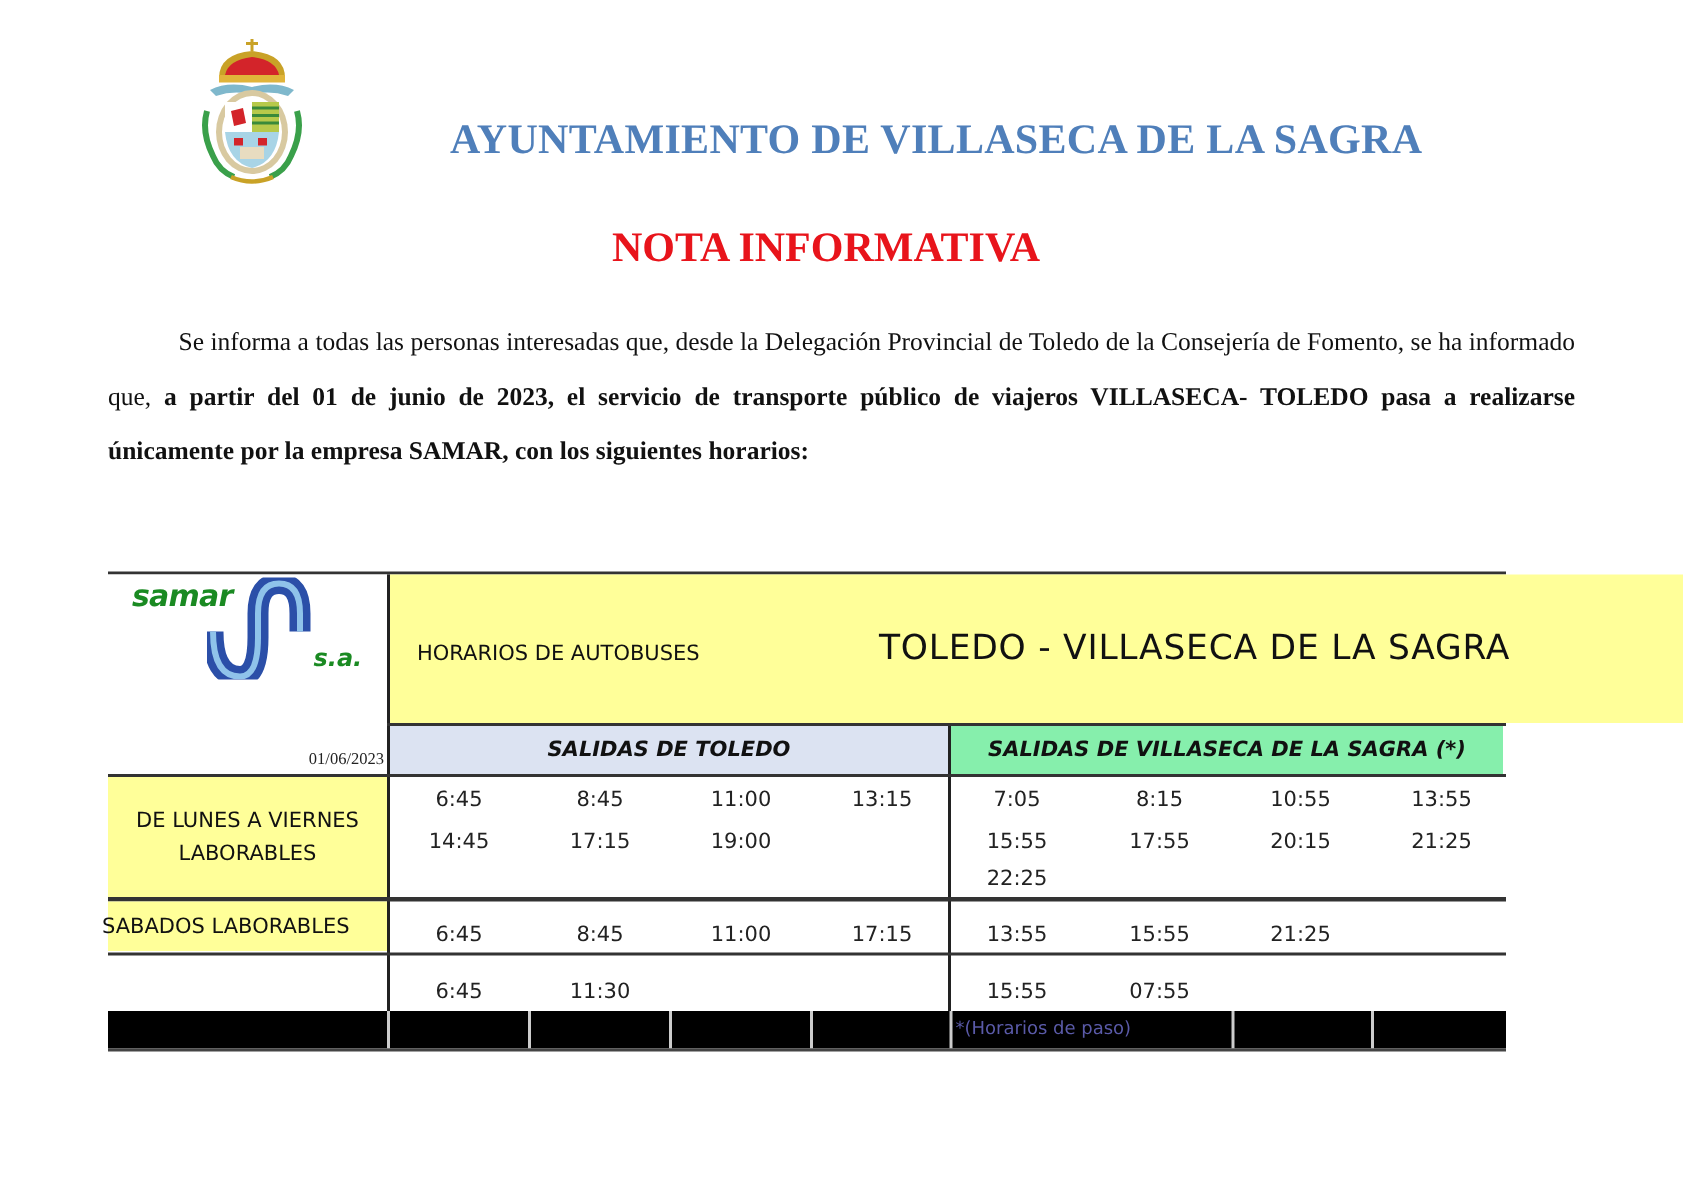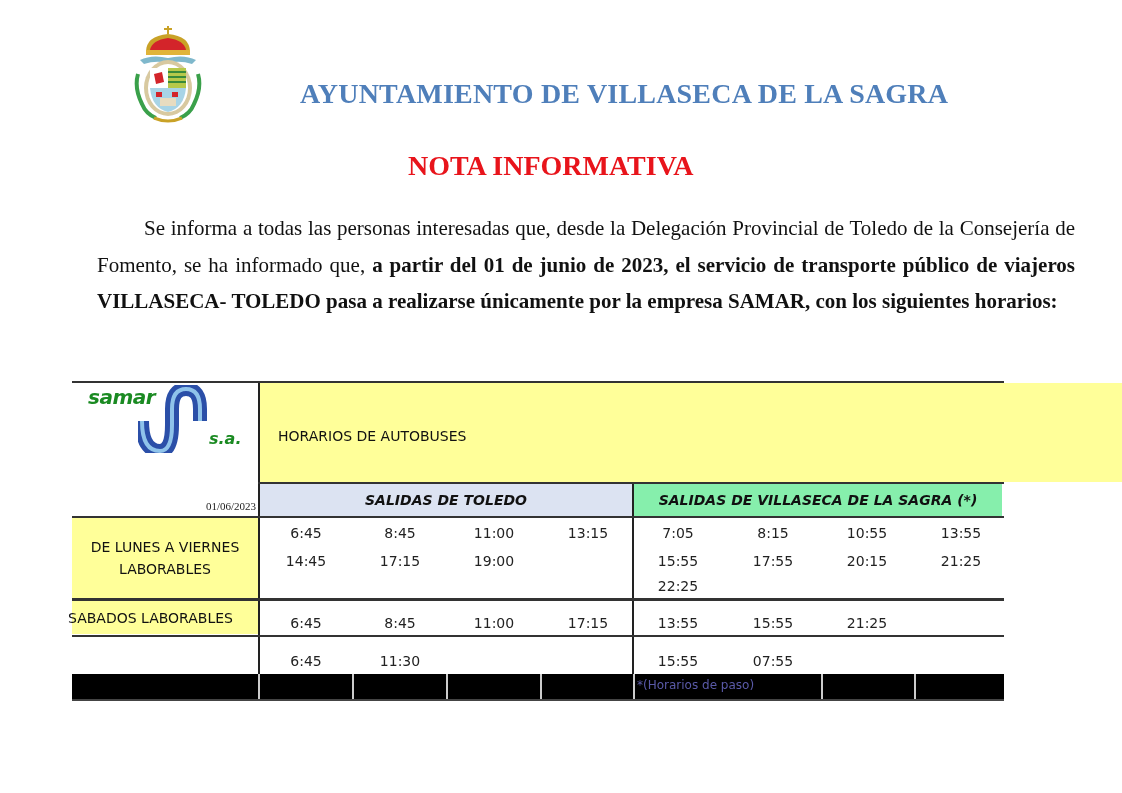--- a/index.html
+++ b/index.html
@@ -2,21 +2,21 @@
 <html><head>
 <meta charset="utf-8">
 <style>
   html, body { margin:0; padding:0; background:#ffffff; }
   body { width:1122px; height:793px; position:relative; overflow:hidden; font-family:"Liberation Serif", serif; color:#111; }
 
   .crest { position:absolute; left:132px; top:24px; width:72px; height:100px; }
   .org-title { position:absolute; left:300px; top:78px; font-family:"Liberation Serif", serif; font-weight:bold; font-size:28px; color:#4f7fba; letter-spacing:0.2px; white-space:nowrap; }
   .nota-title { position:absolute; left:408px; top:150px; font-family:"Liberation Serif", serif; font-weight:bold; font-size:28px; color:#e8141b; white-space:nowrap; }
 
-  .body-text { position:absolute; left:72px; top:210px; width:978px; font-family:"Liberation Serif", serif; font-size:21px; line-height:36.5px; text-align:justify; color:#111;margin-left:25px; }
+  .body-text { position:absolute; left:72px; top:210px; width:978px; font-family:"Liberation Serif", serif; font-size:17px; line-height:36.5px; text-align:justify; color:#111; }
   .body-text .indent { display:inline-block; width:47px; }
   .body-text b { font-weight:bold; }
 
   
   .sched { position:absolute; left:72px; top:381px; width:932px; height:320px; font-family:"DejaVu Sans", sans-serif; }
   .topline { position:absolute; left:0; top:0; width:932px; height:2px; background:#333; }
   .logo-cell { position:absolute; left:0; top:2px; width:186px; height:135px; background:#fff; }
   .samar-word { position:absolute; left:16px; top:2px; font-family:"DejaVu Sans", sans-serif; font-weight:bold; font-style:italic; font-size:20px; color:#1a8a22; letter-spacing:-0.5px; }
   .samar-sa { position:absolute; left:137px; top:46px; font-family:"DejaVu Sans", sans-serif; font-weight:bold; font-style:italic; font-size:16px; color:#1a8a22; }
   .samar-mark { position:absolute; left:66px; top:2px; width:80px; height:68px; }
@@ -83,20 +83,21 @@
       <path d="M4 36 Q4 66 22 66 Q34 66 34 40 L34 24 Q34 4 48 4 Q62 4 62 24 L62 36" stroke="#8fc3ea" stroke-width="4" fill="none"></path>
     </svg>
     <span class="samar-sa">s.a.</span>
     <span class="date-cell">01/06/2023</span>
   </div>
 
   <div class="vsep" style="left:186px; top:2px; height:291px;"></div>
 
   <div class="header-yellow">
     <span class="h-small">HORARIOS DE AUTOBUSES</span>
+    <span class="h-big">TOLEDO - VILLASECA DE LA SAGRA</span>
   </div>
   <div class="hdr-rule"></div>
 
   <div class="sal-toledo">SALIDAS DE TOLEDO</div>
   <div class="vsep" style="left:560px; top:103px; height:190px;"></div>
   <div class="sal-villa">SALIDAS DE VILLASECA DE LA SAGRA (*)</div>
 
   <div class="hline" style="top:135px; height:2px;"></div>
 
   <div class="row-label" style="top:137px; height:80px;">

